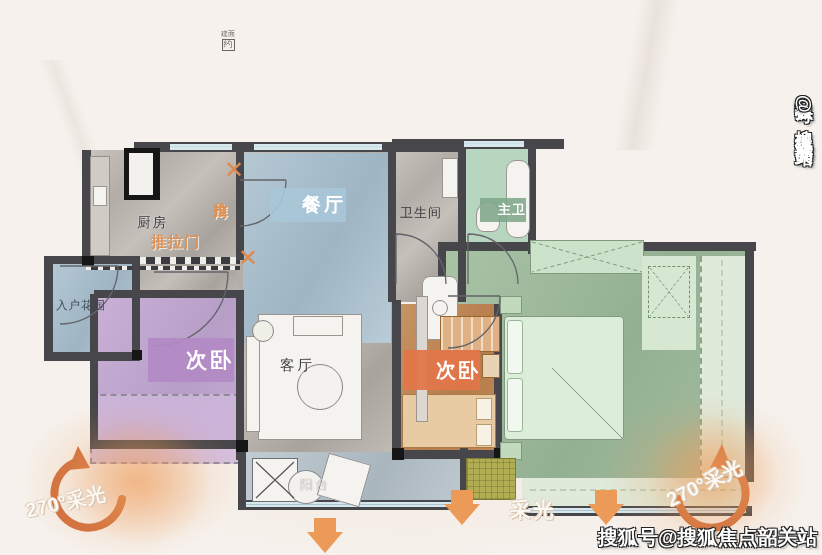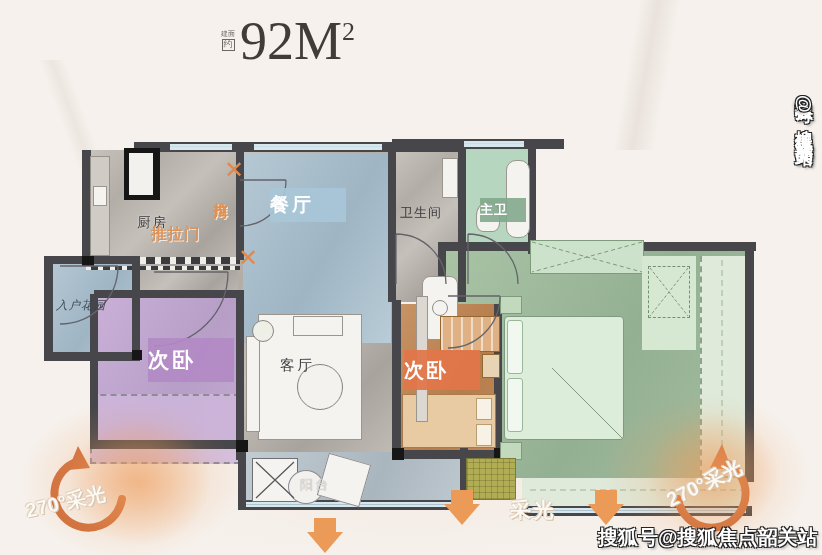--- a/index.html
+++ b/index.html
@@ -11,21 +11,21 @@
   .purple{background:linear-gradient(120deg,#cab0d7 0%,#b69ec7 60%,#c6abd3 100%);}
   .green{background:linear-gradient(120deg,#a9c3a5 0%,#94b093 55%,#a3bda0 100%);}
   .lgreen{background:#b7d6bf;}
   .orange-room{background:linear-gradient(120deg,#c79465 0%,#b67c4c 60%,#c08a58 100%);}
   .wall{background:#46464b;}
   .win{background:linear-gradient(#d7e7ee 40%,#9fb9c2 48%,#d7e7ee 56%);}
   .blk{background:#161616;}
   .slide{background:repeating-linear-gradient(90deg,#3c3c40 0 9px,#f0eeea 9px 15px);}
   .slide2{background:repeating-linear-gradient(90deg,#f0eeea 0 5px,#3c3c40 5px 12px);}
   .furn{background:#f5f3f0;border:1px solid #9a958f;box-sizing:border-box;}
-  .badge{display:flex;align-items:center;justify-content:flex-start;color:#fff;font-weight:bold;}
+  .badge{display:flex;align-items:center;justify-content:flex-end;color:#fff;font-weight:bold;}
   .roomtxt{color:#3a3a3c;}
   .otext{color:#df9255;font-weight:bold;text-shadow:1px 1px 0 rgba(255,255,255,.7);}
   .glow{border-radius:50%;}
   .shaft{background:#ec9a58;}
   .ahead{width:0;height:0;border-left:18px solid transparent;border-right:18px solid transparent;border-top:21px solid #ec9a58;}
   .ltext{color:#fdfaf5;font-weight:bold;text-shadow:0 0 1px #c9b49b,1px 1px 0 #d8c5ae,-1px -1px 0 #e6d7c4;}
   .wm{color:#fff;font-weight:bold;text-shadow:-1px -1px 0 #222,1px -1px 0 #222,-1px 1px 0 #222,1px 1px 0 #222,2px 2px 3px rgba(0,0,0,.35);}
   .vert{writing-mode:vertical-rl;}
   .title{font-family:"Liberation Serif","DejaVu Serif",serif;color:#413c38;}
   .mini{font-size:7px;color:#6b6661;line-height:1.1;text-align:center;}
@@ -39,23 +39,20 @@
 
 <div id="stage">
 
   <div class="a" style="left:470px;top:0;width:350px;height:150px;background:linear-gradient(100deg,transparent 45%,rgba(190,175,165,.22) 50%,transparent 56%);"></div>
   <div class="a" style="left:0;top:60px;width:220px;height:320px;background:linear-gradient(70deg,transparent 46%,rgba(195,180,170,.18) 50%,transparent 54%);"></div>
   <div class="a" style="left:60px;top:330px;width:700px;height:230px;background:radial-gradient(ellipse at center,rgba(233,190,160,.16),rgba(233,190,160,0) 70%);"></div>
 
   <div class="a mini" style="left:219px;top:30px;width:18px;">
     <span>建面</span><br>
     <span class="minibox">约</span>
-  </div>
-  <div class="a title" style="left:240px;top:10px;font-size:54px;font-weight:500;">
-    <span>92M</span><sup style="font-size:26px;">2</sup>
   </div>
 
   <div class="a marble" style="left:88px;top:150px;width:150px;height:116px;"></div>
   <div class="a marble" style="left:88px;top:266px;width:150px;height:34px;"></div>
   <div class="a marble" style="left:238px;top:150px;width:156px;height:305px;"></div>
   <div class="a blue" style="left:243px;top:153px;width:148px;height:190px;"></div>
   <div class="a marble" style="left:394px;top:150px;width:70px;height:152px;"></div>
   <div class="a lgreen" style="left:466px;top:148px;width:64px;height:154px;"></div>
   <div class="a blue" style="left:50px;top:260px;width:86px;height:96px;"></div>
   <div class="a green" style="left:442px;top:248px;width:306px;height:230px;"></div>
@@ -166,31 +163,31 @@
   </svg>
 
   <div class="a roomtxt" style="left:137px;top:214px;font-size:13.5px;letter-spacing:2px;text-shadow:0 0 2px rgba(255,255,255,.8);">厨房</div>
   <div class="a badge" style="left:270px;top:188px;width:76px;height:34px;background:rgba(168,198,216,.9);">
     <span style="font-size:19px;letter-spacing:3px;">餐厅</span>
   </div>
   <div class="a roomtxt" style="left:400px;top:204px;font-size:13px;letter-spacing:1px;">卫生间</div>
   <div class="a badge" style="left:480px;top:198px;width:46px;height:24px;background:rgba(130,168,140,.9);">
     <span style="font-size:13px;letter-spacing:1px;">主卫</span>
   </div>
-  <div class="a" style="left:56px;top:298px;font-size:11.5px;letter-spacing:1px;color:#3c4650;font-style:italic;">入户花园</div>
+  <div class="a" style="left:56px;top:298px;font-size:11.5px;letter-spacing:1px;color:#3c4650;">入户花园</div>
   <div class="a badge" style="left:148px;top:338px;width:86px;height:44px;background:rgba(178,138,198,.92);">
     <span style="font-size:21px;letter-spacing:3px;">次卧</span>
   </div>
   <div class="a roomtxt" style="left:280px;top:356px;font-size:14.5px;letter-spacing:3px;">客厅</div>
   <div class="a badge" style="left:404px;top:350px;width:76px;height:40px;background:rgba(224,118,74,.95);">
     <span style="font-size:20px;letter-spacing:2px;">次卧</span>
   </div>
   <div class="a" style="left:300px;top:476px;font-size:13px;letter-spacing:2px;color:#e9e4dd;text-shadow:0 0 1px #8a8a8e;">阳台</div>
 
-  <div class="a otext" style="left:151px;top:224px;font-size:15.5px;letter-spacing:1px;">推拉门</div>
+  <div class="a otext" style="left:151px;top:232px;font-size:15.5px;letter-spacing:1px;">推拉门</div>
   <div class="a otext vert" style="left:212px;top:192px;font-size:14px;height:72px;">推拉门</div>
   <div class="a" style="left:224px;top:156px;font-size:24px;font-weight:bold;color:#e0894e;">✕</div>
   <div class="a" style="left:238px;top:244px;font-size:24px;font-weight:bold;color:#e0894e;">✕</div>
 
   <div class="a glow" style="left:20px;top:400px;width:220px;height:160px;background:radial-gradient(ellipse at center,rgba(238,156,90,.38),rgba(238,156,90,0) 70%);"></div>
   <div class="a glow" style="left:70px;top:420px;width:140px;height:125px;background:radial-gradient(ellipse at center,rgba(238,156,90,.5),rgba(238,156,90,0) 72%);"></div>
   <div class="a glow" style="left:600px;top:392px;width:210px;height:168px;background:radial-gradient(ellipse at center,rgba(238,156,90,.38),rgba(238,156,90,0) 70%);"></div>
   <div class="a glow" style="left:648px;top:414px;width:130px;height:120px;background:radial-gradient(ellipse at center,rgba(238,156,90,.5),rgba(238,156,90,0) 72%);"></div>
 
   <div class="a" style="left:307px;top:518px;">

